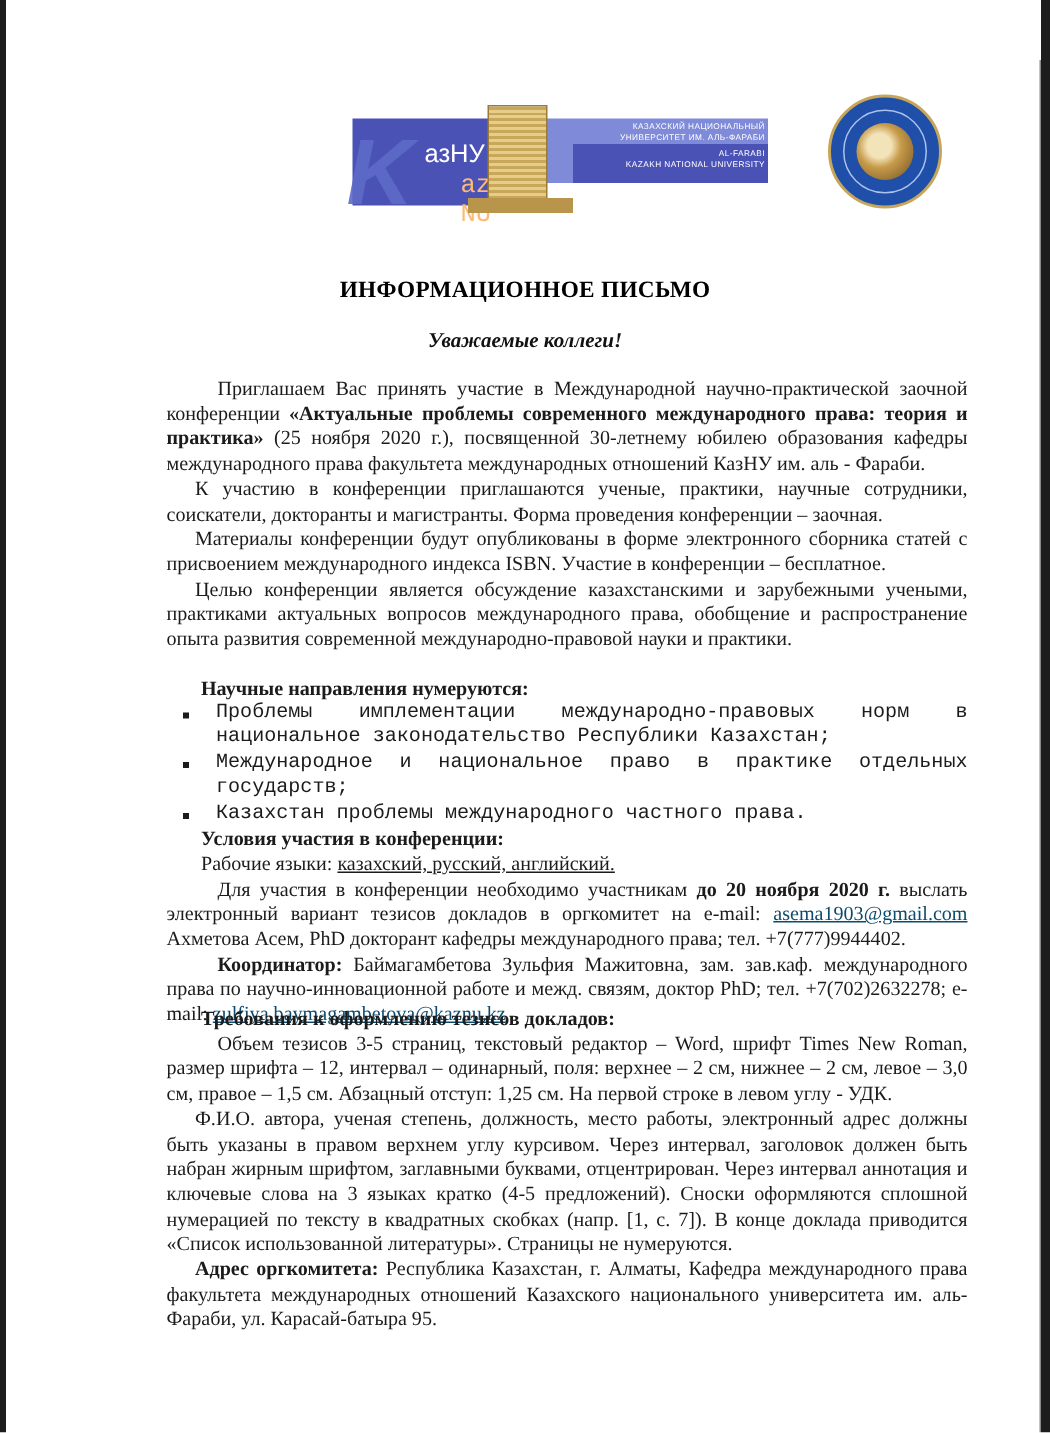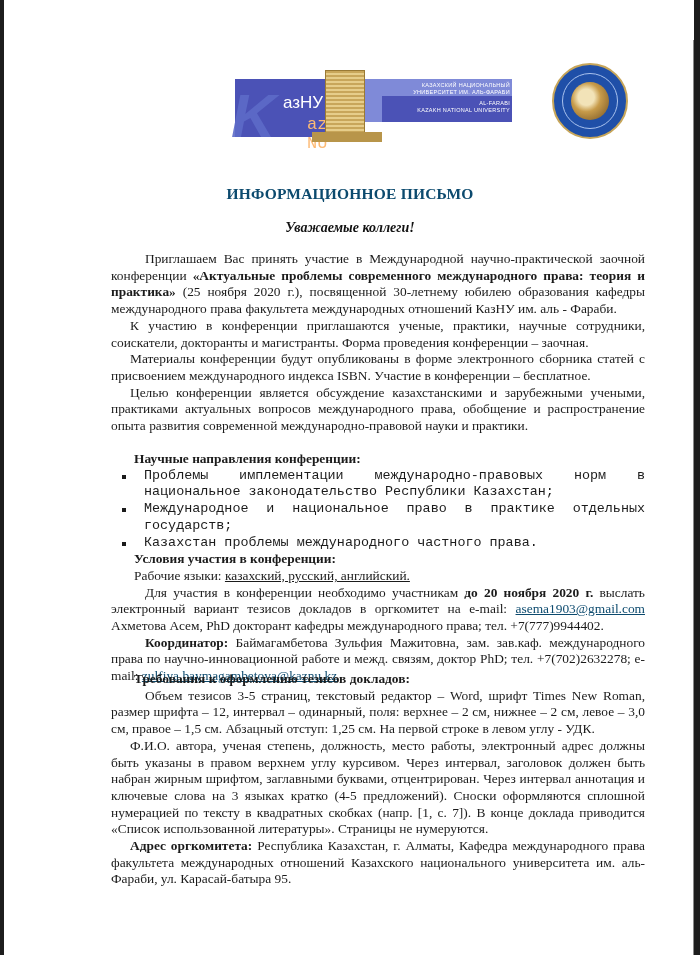--- a/index.html
+++ b/index.html
@@ -34,21 +34,21 @@
   .kaz-bldg { position:absolute; left:103px; top:0px; width:38px; height:70px;
     background:repeating-linear-gradient(0deg,#c8a65a 0 2px,#e6cd8a 2px 4px); border:1px solid #9a7a35; }
   .kaz-base { position:absolute; left:90px; top:62px; width:70px; height:10px; background:#b8954a; }
 
   .logo-right { position:absolute; left:552px; top:3px; width:76px; height:76px; border-radius:50%;
     background:#1f4fa8; border:2px solid #c7a65a; box-sizing:border-box; }
   .logo-right .globe { position:absolute; left:17px; top:17px; width:38px; height:38px; border-radius:50%;
     background:radial-gradient(circle at 40% 40%, #f2e3b8 0 25%, #c79b4a 45%, #6f4e20 100%); }
   .logo-right .inner-ring { position:absolute; left:8px; top:8px; width:56px; height:56px; border-radius:50%; border:1px solid #a9c2ee; box-sizing:border-box; }
 
-  .title { position:absolute; top:185px; left:0; width:700px; text-align:center; font-weight:bold; font-size:15.5px; color:#0c4a6e; letter-spacing:.2px;font-family:Liberation Serif, serif; }
+  .title { position:absolute; top:185px; left:0; width:700px; text-align:center; font-weight:bold; font-size:15.5px; color:#000000; letter-spacing:.2px;font-family:Liberation Serif, serif; }
   .greeting { position:absolute; top:220px; left:0; width:700px; text-align:center; font-weight:bold; font-style:italic; font-size:14px; color:#111; }
 
   .text { position:absolute; left:111px; width:534px; font-size:13.4px; line-height:16.7px; text-align:justify; color:#1b1b1b; }
   .text p { margin:0; }
   .ind { text-indent:34px; }
   .ind2 { text-indent:19px; }
   .b { font-weight:bold; }
   .u { text-decoration:underline; }
   a.link { color:#0c4a6e; text-decoration:underline; }
 
@@ -96,21 +96,21 @@
 <div class="greeting">Уважаемые коллеги!</div>
 
 <div class="text" style="top:251px;">
   <p class="ind"><span>Приглашаем Вас принять участие в Международной научно-практической заочной конференции </span><span class="b">«Актуальные проблемы современного международного права: теория и практика»</span><span> (25 ноября 2020 г.), посвященной 30-летнему юбилею образования кафедры международного права факультета международных отношений КазНУ им. аль - Фараби.</span></p>
   <p class="ind2">К участию в конференции приглашаются ученые, практики, научные сотрудники, соискатели, докторанты и магистранты. Форма проведения конференции – заочная.</p>
   <p class="ind2">Материалы конференции будут опубликованы в форме электронного сборника статей с присвоением международного индекса ISBN. Участие в конференции – бесплатное.</p>
   <p class="ind2">Целью конференции является обсуждение казахстанскими и зарубежными учеными, практиками актуальных вопросов международного права, обобщение и распространение опыта развития современной международно-правовой науки и практики.</p>
 </div>
 
 <div class="text" style="top:451px;">
-  <p class="b head-ind">Научные направления конференции:</p>
+  <p class="b head-ind">Научные направления нумеруются:</p>
   <ul class="bul">
     <li>Проблемы имплементации международно-правовых норм в национальное законодательство Республики Казахстан;</li>
     <li>Международное и национальное право в практике отдельных государств;</li>
     <li>Казахстан проблемы международного частного права.</li>
   </ul>
   <p class="b head-ind">Условия участия в конференции:</p>
   <p class="langs"><span>Рабочие языки: </span><span class="u">казахский, русский, английский.</span></p>
   <p class="ind"><span>Для участия в конференции необходимо участникам </span><span class="b">до 20 ноября 2020 г.</span><span> выслать электронный вариант тезисов докладов в оргкомитет на e-mail: </span><a class="link">asema1903@gmail.com</a><span> Ахметова Асем, PhD докторант кафедры международного права; тел. +7(777)9944402.</span></p>
   <p class="ind"><span class="b">Координатор:</span><span> Баймагамбетова Зульфия Мажитовна, зам. зав.каф. международного права по научно-инновационной работе и межд. связям, доктор PhD; тел. +7(702)2632278; e-mail: </span><a class="link">zulfiya.baymagambetova@kaznu.kz</a></p>
 </div>

